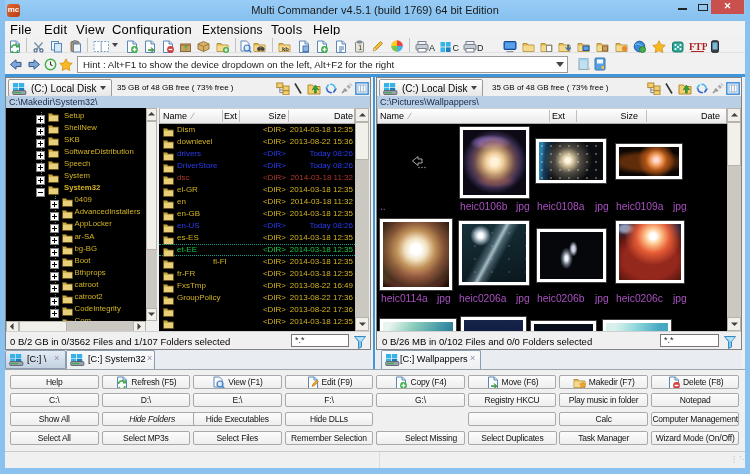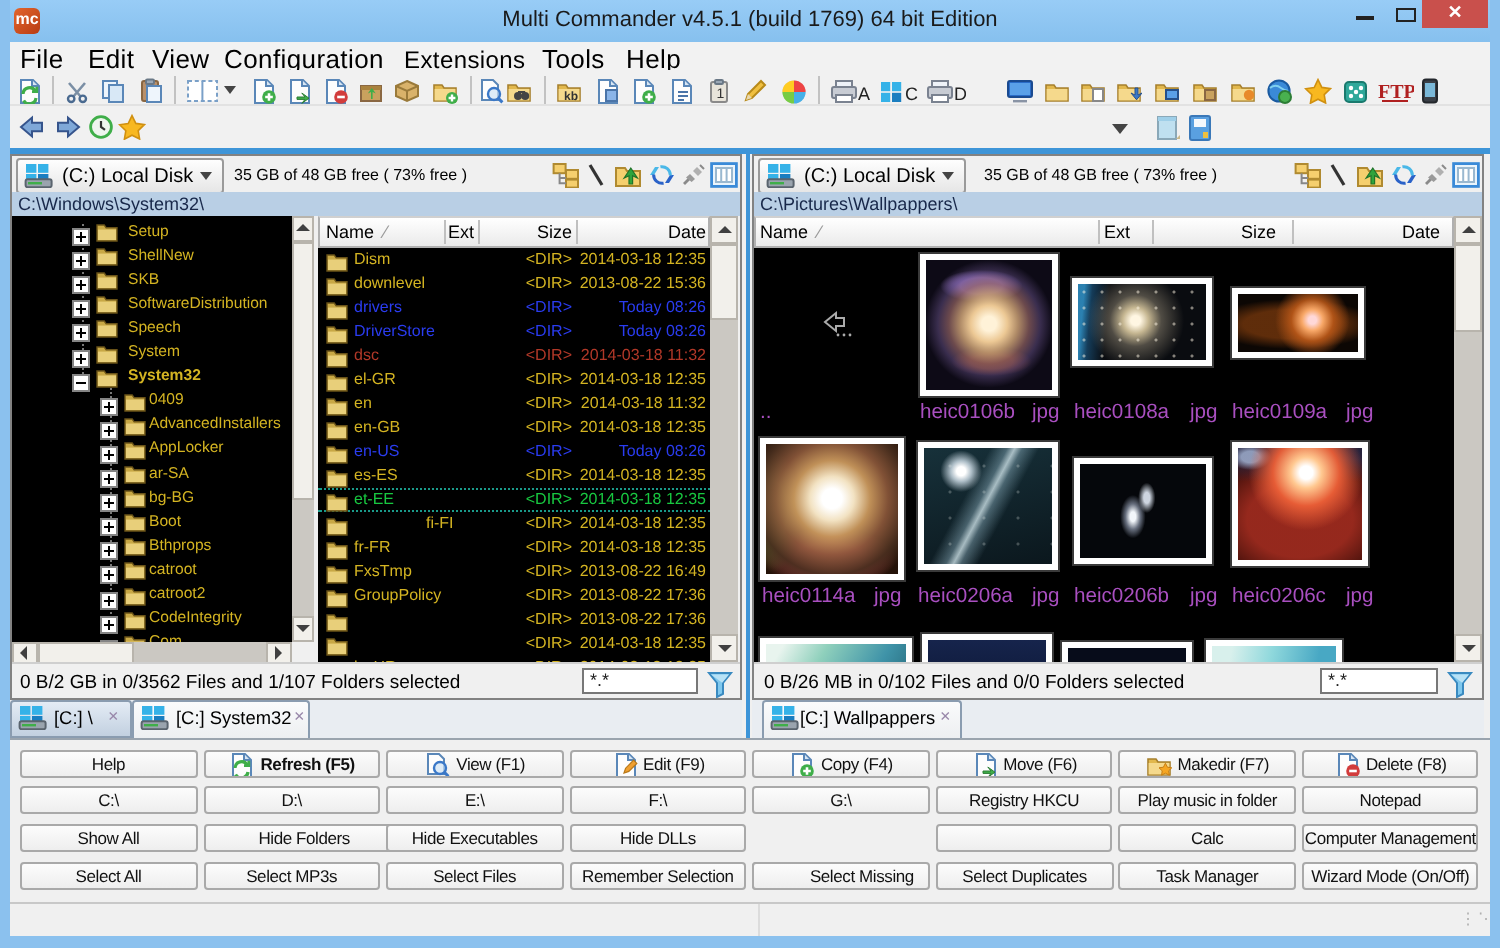--- a/index.html
+++ b/index.html
@@ -222,20 +222,21 @@
 <div style="position:absolute;left:27px;top:57px;width:14px;height:13px;z-index:5;"><svg width="14" height="13" viewBox="0 0 14 13">
         <path d="M12.5 6.5L7 1.8v2.6H2v4.2h5v2.6z" fill="#7fa8d8" stroke="#36548c" stroke-width="1"></path>
       </svg></div>
 <div style="position:absolute;left:44px;top:57px;width:13px;height:13px;z-index:5;"><svg width="13" height="13" viewBox="0 0 13 13">
         <circle cx="6.5" cy="6.5" r="5.2" fill="#eef5ee" stroke="#3fae49" stroke-width="1.4"></circle>
         <path d="M6.5 3.5v3l2 1.4" stroke="#333" stroke-width="1.1" fill="none"></path>
       </svg></div>
 <div style="position:absolute;left:59px;top:57px;width:14px;height:13px;z-index:5;"><svg width="14" height="13" viewBox="0 0 14 13">
         <path d="M7 0.8l1.9 3.9 4.3.6-3.1 3 .7 4.2L7 10.6l-3.8 2 .7-4.2-3.1-3 4.3-.6z" fill="#f8b820" stroke="#d09010" stroke-width="0.8"></path>
       </svg></div>
+<div style="position:absolute;left:77px;top:56px;width:491px;height:17px;background:#fff;border:1px solid #9a9a9a;font-size:9.7px;color:#222;line-height:15px;padding-left:5px;white-space:nowrap;overflow:hidden;">Hint : Alt+F1 to show the device dropdown on the left, Alt+F2 for the right</div>
 <div style="position:absolute;left:556px;top:62px;width:0px;height:0px;border-left:4px solid transparent;border-right:4px solid transparent;border-top:5px solid #444;"></div>
 <div style="position:absolute;left:577px;top:57px;width:14px;height:14px;z-index:5;"><svg width="14" height="14" viewBox="0 0 14 14">
         <rect x="2" y="1.5" width="9" height="11" fill="#bfe0f0" stroke="#8aa8b8"></rect>
         <rect x="2" y="1.5" width="9" height="2" fill="#9fcfe8"></rect>
         <path d="M11 12.5l2-2v2z" fill="#cab88a"></path>
       </svg></div>
 <div style="position:absolute;left:594px;top:57px;width:12px;height:14px;z-index:5;"><svg width="12" height="14" viewBox="0 0 12 14">
         <rect x="1" y="1" width="10" height="12" rx="1" fill="#5aa0e0" stroke="#3a78b8"></rect>
         <rect x="3" y="2.5" width="6" height="4" fill="#f5f8fc"></rect>
         <rect x="7.5" y="9" width="2.5" height="3" fill="#f0c040"></rect>
@@ -277,21 +278,21 @@
         <path d="M2 11l3-3" stroke="#8a8a8a" stroke-width="1.4"></path>
         <path d="M5 6l2.5 2.5L5.8 10 3 7.8z" fill="#9a9a9a"></path>
         <path d="M8.5 2.5L11 5 9 7 6.5 4.5z" fill="#b0b0b0"></path>
         <path d="M10 1.5l1 1M12 3.5l-1-1" stroke="#8a8a8a"></path>
       </svg></div>
     <div style="position:absolute;left:355px;top:81px;width:14px;height:13px;"><svg width="14" height="13" viewBox="0 0 14 13">
         <rect x="0.8" y="0.8" width="12.4" height="11.4" fill="#eaf4fc" stroke="#3a8ad8" stroke-width="1.4"></rect>
         <rect x="3" y="3" width="8" height="7" fill="#fff" stroke="#9ab8d0"></rect>
         <path d="M5.6 3v7M8.3 3v7" stroke="#9ab8d0"></path>
       </svg></div>
-<div style="position:absolute;left:6px;top:96px;width:364px;height:12px;background:#b9cfe5;font-size:9px;line-height:12px;color:#18284a;padding-left:3px;">C:\Windows\System32\</div>
+<div style="position:absolute;left:6px;top:96px;width:364px;height:12px;background:#b9cfe5;font-size:9px;line-height:12px;color:#18284a;padding-left:3px;">C:\Makedir\System32\</div>
 <div style="position:absolute;left:6px;top:108px;width:140px;height:213px;background:#000;overflow:hidden;">
       <div style="position:absolute;left:34.5px;top:4px;width:1px;height:76px;background-image:repeating-linear-gradient(#777 0 1px,transparent 1px 2px);"></div>
       <div style="position:absolute;left:48.5px;top:86px;width:1px;height:124px;background-image:repeating-linear-gradient(#777 0 1px,transparent 1px 2px);"></div>
       <div style="position:absolute;left:30px;top:2.0px;width:9px;height:9px;"><svg width="9" height="9" viewBox="0 0 9 9">
           <rect x="0.5" y="0.5" width="8" height="8" fill="#fff" stroke="#848484"></rect>
           <path d="M2 4.5h5M4.5 2v5" stroke="#000"></path>
         </svg></div>
       <div style="position:absolute;left:42px;top:1.0px;width:11px;height:11px;"><svg width="11" height="11" viewBox="0 0 11 11">
           <path d="M0.5 1.5h3.6l1 1.4h5.4v6.6h-10z" fill="#c8a845" stroke="#6a5318" stroke-width="0.7"></path>
           <path d="M1 3.8h9v5.2H1z" fill="#e8cf7a"></path>
@@ -765,21 +766,21 @@
         <rect x="1" y="6" width="5.2" height="4.4" fill="#35b2e8"></rect>
         <rect x="7" y="6" width="5.2" height="4.4" fill="#1a7ec0"></rect>
         <rect x="0.8" y="8.6" width="13" height="4" rx="1" fill="#9aa4ae" stroke="#5a646e"></rect>
         <rect x="2" y="10" width="7" height="1.2" fill="#3fae49"></rect>
       </svg></div>
 <div style="position:absolute;left:400px;top:354px;font-size:9.2px;color:#000;">[C:] Wallpappers</div>
 <div style="position:absolute;left:470px;top:353px;font-size:9px;color:#98a;">×</div>
 <div style="position:absolute;left:5px;top:369px;width:740px;height:99px;background:#f0f0f0;"></div>
 <div style="position:absolute;left:5px;top:368.5px;width:740px;height:1px;background:#9aa4ae;"></div>
 <div class="btn" style="position:absolute;left:10.0px;top:374.5px;width:88.5px;height:14px;">Help</div>
-<div class="btn" style="position:absolute;left:101.6px;top:374.5px;width:88.5px;height:14px;font-weight:bold;">
+<div class="btn" style="position:absolute;left:101.6px;top:374.5px;width:88.5px;height:14px;">
       <span style="width:13px;height:13px;position:relative;top:0.5px;"><svg width="13" height="13" viewBox="0 0 13 13">
           <path d="M2.5 1h6l3 3v8.5h-9z" fill="#fdfdfd" stroke="#5a87b8" stroke-width="1"></path>
           <path d="M8 1v3h3" fill="#d7e6f4" stroke="#5a87b8" stroke-width="1"></path>
           <path d="M3.5 8a3.3 3.3 0 0 1 6.2-1.4" fill="none" stroke="#3fae49" stroke-width="1.6"></path>
           <path d="M10.4 4.4v2.4H8" fill="none" stroke="#3fae49" stroke-width="1.4"></path>
           <path d="M10 10a3.3 3.3 0 0 1-6.2 1.2" fill="none" stroke="#3fae49" stroke-width="1.6"></path>
         </svg></span>
       <span>Refresh (F5)</span>
     </div>
 <div class="btn" style="position:absolute;left:193.1px;top:374.5px;width:88.5px;height:14px;">
@@ -834,21 +835,21 @@
     </div>
 <div class="btn" style="position:absolute;left:10.0px;top:393.2px;width:88.5px;height:14px;">C:\</div>
 <div class="btn" style="position:absolute;left:101.6px;top:393.2px;width:88.5px;height:14px;">D:\</div>
 <div class="btn" style="position:absolute;left:193.1px;top:393.2px;width:88.5px;height:14px;">E:\</div>
 <div class="btn" style="position:absolute;left:284.7px;top:393.2px;width:88.5px;height:14px;">F:\</div>
 <div class="btn" style="position:absolute;left:376.2px;top:393.2px;width:88.5px;height:14px;">G:\</div>
 <div class="btn" style="position:absolute;left:467.8px;top:393.2px;width:88.5px;height:14px;">Registry HKCU</div>
 <div class="btn" style="position:absolute;left:559.4px;top:393.2px;width:88.5px;height:14px;">Play music in folder</div>
 <div class="btn" style="position:absolute;left:650.9px;top:393.2px;width:88.5px;height:14px;">Notepad</div>
 <div class="btn" style="position:absolute;left:10.0px;top:411.8px;width:88.5px;height:14px;">Show All</div>
-<div class="btn" style="position:absolute;left:101.6px;top:411.8px;width:101px;height:14px;">Hide Folders</div>
+<div class="btn" style="position:absolute;left:101.6px;top:411.8px;width:101px;height:14px;font-style:italic;">Hide Folders</div>
 <div class="btn" style="position:absolute;left:193.1px;top:411.8px;width:88.5px;height:14px;">Hide Executables</div>
 <div class="btn" style="position:absolute;left:284.7px;top:411.8px;width:88.5px;height:14px;">Hide DLLs</div>
 <div class="btn" style="position:absolute;left:376.2px;top:431px;width:79px;height:14px;">Toggle Selections</div>
 <div class="btn" style="position:absolute;left:467.8px;top:411.8px;width:88.5px;height:14px;"></div>
 <div class="btn" style="position:absolute;left:559.4px;top:411.8px;width:88.5px;height:14px;">Calc</div>
 <div class="btn" style="position:absolute;left:650.9px;top:411.8px;width:88.5px;height:14px;">Computer Management</div>
 <div class="btn" style="position:absolute;left:10.0px;top:430.5px;width:88.5px;height:14px;">Select All</div>
 <div class="btn" style="position:absolute;left:101.6px;top:430.5px;width:88.5px;height:14px;">Select MP3s</div>
 <div class="btn" style="position:absolute;left:193.1px;top:430.5px;width:88.5px;height:14px;">Select Files</div>
 <div class="btn" style="position:absolute;left:284.7px;top:430.5px;width:88.5px;height:14px;">Remember Selection</div>

